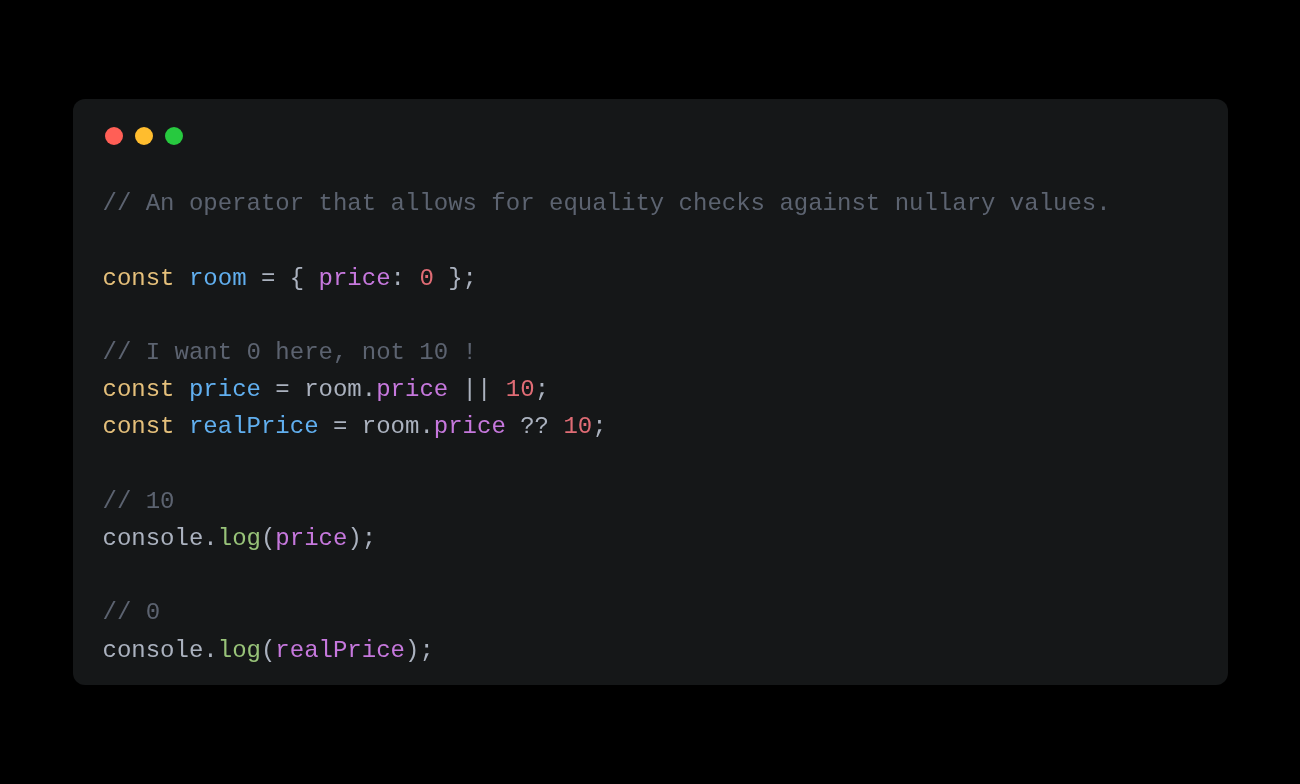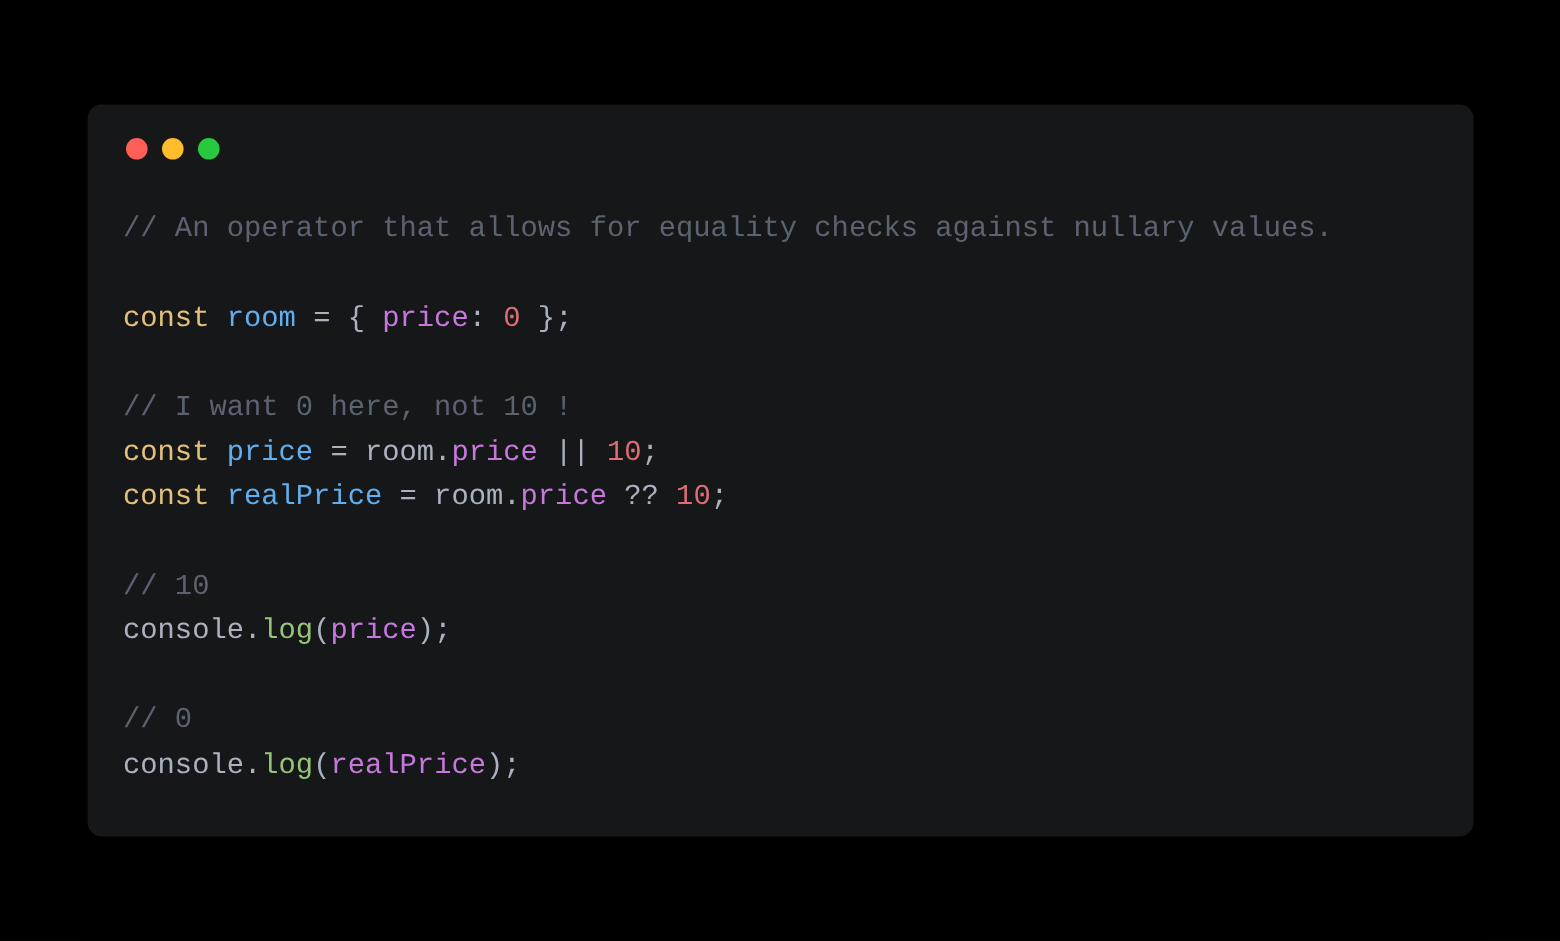--- a/index.html
+++ b/index.html
@@ -13,21 +13,21 @@
       background: #000000;
       display: flex;
       align-items: center;
       justify-content: center;
       font-family: 'Menlo', 'Monaco', 'Consolas', 'Courier New', monospace;
     }
     .window {
       background: #151718;
       border-radius: 12px;
       width: 1155px;
-      padding: 28px 30px 40px 30px;
+      padding: 28px 30px 16px 30px;
       box-shadow: 0 20px 60px rgba(0,0,0,0.5);
     }
     .traffic-lights {
       display: flex;
       gap: 12px;
       margin-bottom: 40px;
       padding-left: 2px;
     }
     .dot {
       width: 18px;

